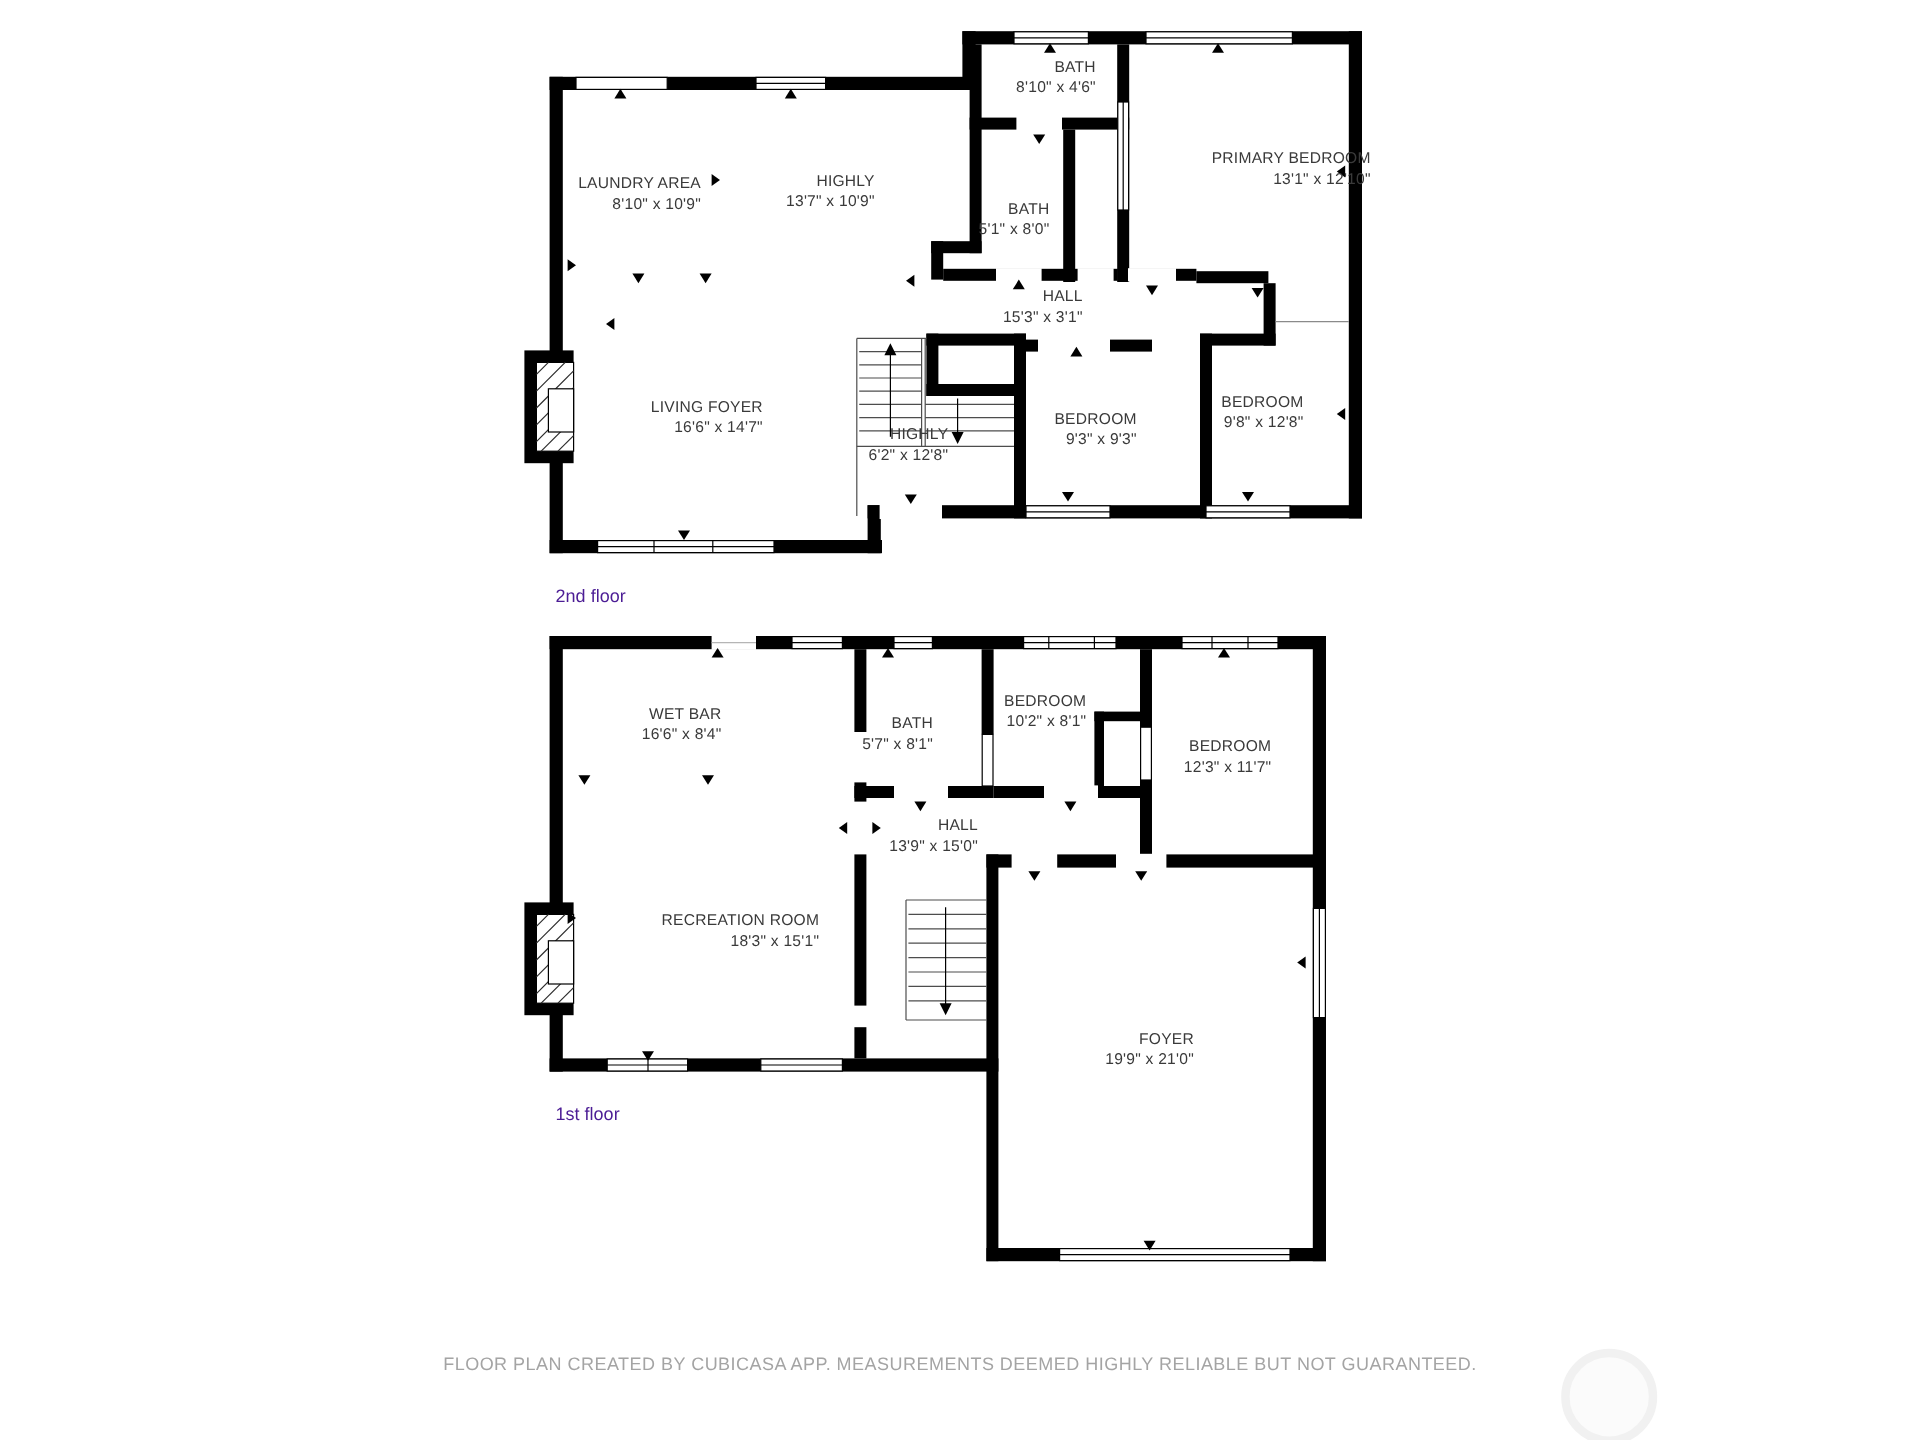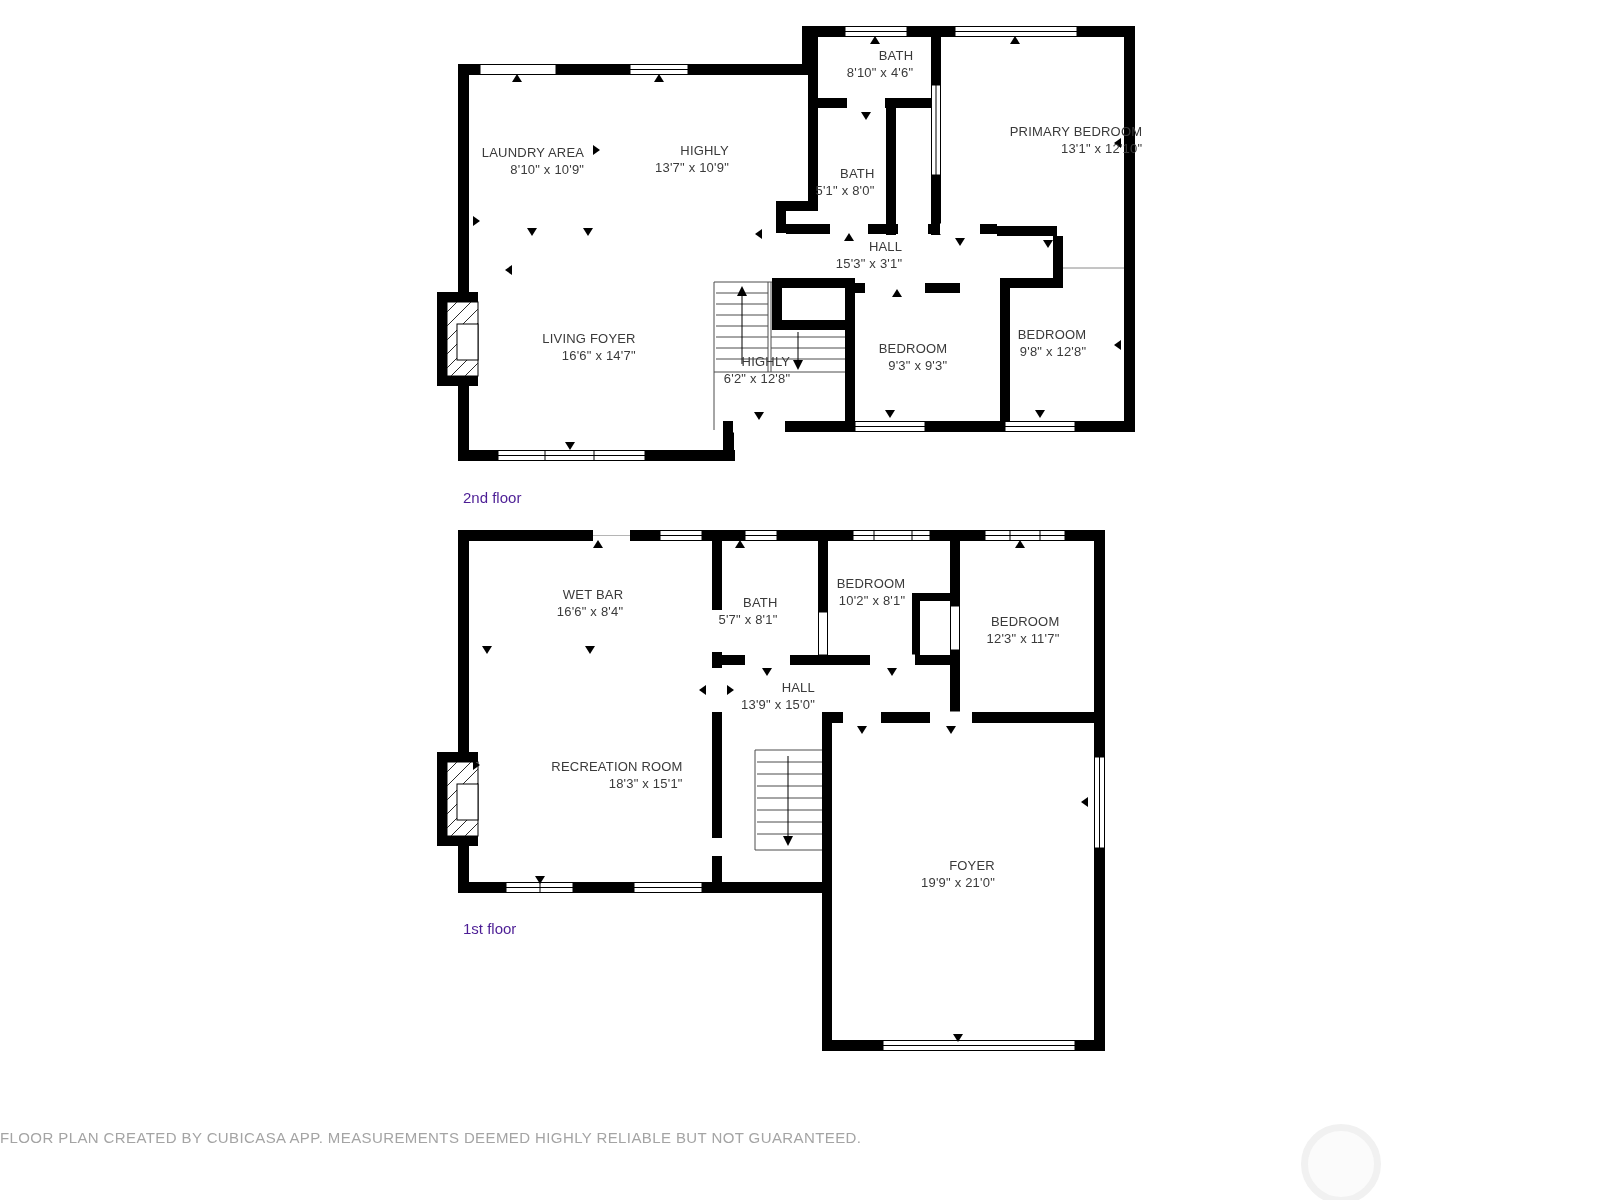--- a/index.html
+++ b/index.html
@@ -11,21 +11,21 @@
   .open{fill:#fff}
   .ln{stroke:#000;stroke-width:1;fill:none}
   .lngray{stroke:#b5b5b5;stroke-width:1;fill:none}
   .rod{stroke:#8a8a8a;stroke-width:1;fill:none}
   .stair{stroke:#4d4d4d;stroke-width:1;fill:none}
   .hatch{stroke:#2b2b2b;stroke-width:1;fill:none}
   .tick{fill:#000}
   .room-label{position:absolute;transform:translate(-50%,-50%);text-align:right;
               color:#3a3a3a;font-size:13px;line-height:17px;white-space:nowrap;letter-spacing:.2px}
   .floor-label{position:absolute;color:#4c1d95;font-size:15px}
-  #footer{position:absolute;left:0;width:100%;top:1129px;text-align:left;
+  #footer{position:absolute;left:0;width:100%;top:1129px;text-align:center;
           color:#a4a4a4;font-size:15px;letter-spacing:.4px}
   #watermark{position:absolute;left:1301px;top:1124px;width:66px;height:66px;
              border-radius:50%;border:7px solid #f1f1f1;background:#fbfbfb}
 </style>
 </head>
 <body>
 
 <svg id="plan-svg" width="1600" height="1200" viewBox="0 0 1600 1200">
 
   <g>
@@ -286,21 +286,21 @@
 </div>
 <div class="room-label" style="left:913px;top:357px">
   <div>BEDROOM</div>
   <div>9'3" x 9'3"</div>
 </div>
 <div class="room-label" style="left:1052px;top:343px">
   <div>BEDROOM</div>
   <div>9'8" x 12'8"</div>
 </div>
 
-<div class="room-label" style="left:590px;top:603px">
+<div class="room-label" style="left:568px;top:603px">
   <div>WET BAR</div>
   <div>16'6" x 8'4"</div>
 </div>
 <div class="room-label" style="left:748px;top:611px">
   <div>BATH</div>
   <div>5'7" x 8'1"</div>
 </div>
 <div class="room-label" style="left:871px;top:592px">
   <div>BEDROOM</div>
   <div>10'2" x 8'1"</div>

